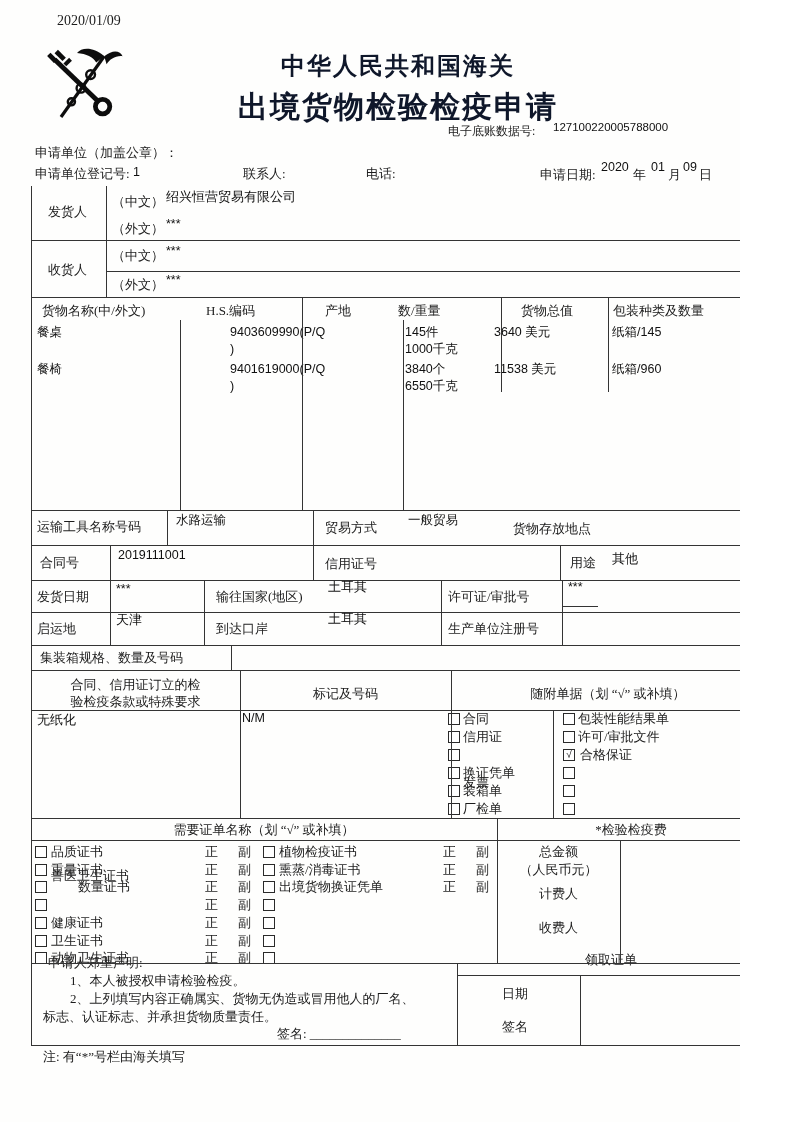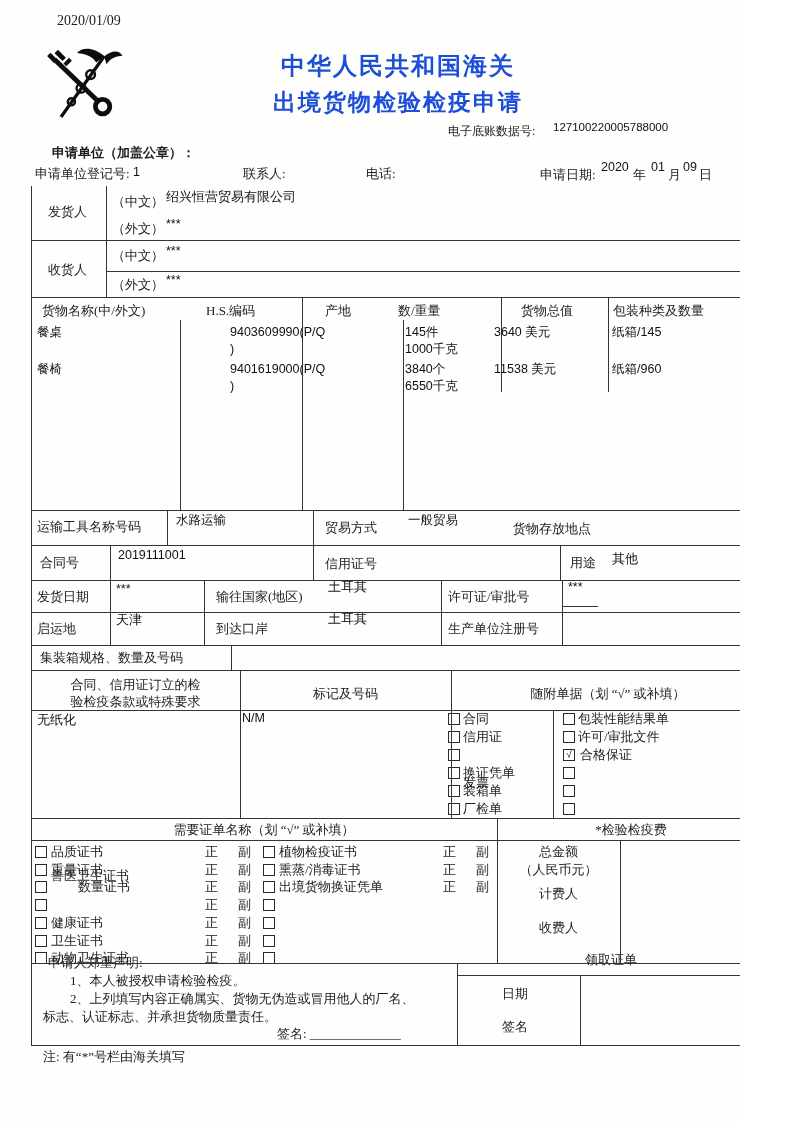--- a/index.html
+++ b/index.html
@@ -4,21 +4,21 @@
 <style>
   html,body{margin:0;padding:0;background:#ffffff;}
   .page{position:relative;width:740px;height:1122px;background:#fefefd;overflow:hidden;
         font-family:"Liberation Serif","DejaVu Serif",serif;color:#1c1c1c;}
   .t{position:absolute;font-size:13px;line-height:1.2;white-space:nowrap;color:#1c1c1c;}
   .v{position:absolute;font-size:12.5px;line-height:1.15;white-space:nowrap;
      font-family:"Liberation Sans","DejaVu Sans",sans-serif;color:#101010;}
   .ctr{text-align:center;white-space:normal;}
   .sm{font-size:12px;}
   .title{position:absolute;left:31px;width:734px;text-align:center;font-weight:bold;
-         letter-spacing:2px;color:#1d4ed8;}
+         letter-spacing:2px;color:#0f172a;}
   .ln{position:absolute;background:#343434;}
   .cb{position:absolute;width:10px;height:10px;border:1px solid #2a2a2a;background:#fff;
       font:10px/10px "Liberation Sans","DejaVu Sans",sans-serif;text-align:center;color:#111;}
   .logo{position:absolute;left:45px;top:44px;width:80px;height:82px;}
 </style>
 </head>
 <body>
 
 <div class="page">
 
@@ -34,26 +34,26 @@
     <circle cx="33" cy="71" r="4.5" fill="none" stroke="#0d0d0d" stroke-width="3"></circle>
 
     <line x1="12" y1="18" x2="66" y2="70" stroke="#0d0d0d" stroke-width="6"></line>
     <circle cx="72" cy="77" r="9" fill="none" stroke="#0d0d0d" stroke-width="6"></circle>
     <rect x="6" y="10" width="6" height="12" fill="#0d0d0d" transform="rotate(-45 9 16)"></rect>
     <rect x="16" y="6" width="6" height="14" fill="#0d0d0d" transform="rotate(-45 19 13)"></rect>
     <rect x="26" y="16" width="5" height="10" fill="#0d0d0d" transform="rotate(45 28 21)"></rect>
   </svg>
 
   <div class="title" style="top:50px;font-size:24px;">中华人民共和国海关</div>
-  <div class="title" style="top:87px;font-size:23px;">出境货物检验检疫申请</div>
+  <div class="title" style="top:87px;font-size:30px;">出境货物检验检疫申请</div>
 
   <span class="t sm" style="left:448px;top:124px;">电子底账数据号:</span>
   <span class="v" style="left:553px;top:121px;font-size:11.5px;">127100220005788000</span>
 
-  <span class="t" style="left:52px;top:145px;font-weight:bold;">申请单位（加盖公章）：</span>
+  <span class="t" style="left:35px;top:145px;">申请单位（加盖公章）：</span>
   <span class="t" style="left:35px;top:166px;">申请单位登记号:</span>
   <span class="v" style="left:133px;top:165px;">1</span>
   <span class="t" style="left:243px;top:166px;">联系人:</span>
   <span class="t" style="left:366px;top:166px;">电话:</span>
   <span class="t" style="left:540px;top:167px;">申请日期:</span>
   <span class="v" style="left:601px;top:160px;">2020</span>
   <span class="t" style="left:633px;top:167px;">年</span>
   <span class="v" style="left:651px;top:160px;">01</span>
   <span class="t" style="left:668px;top:167px;">月</span>
   <span class="v" style="left:683px;top:160px;">09</span>

